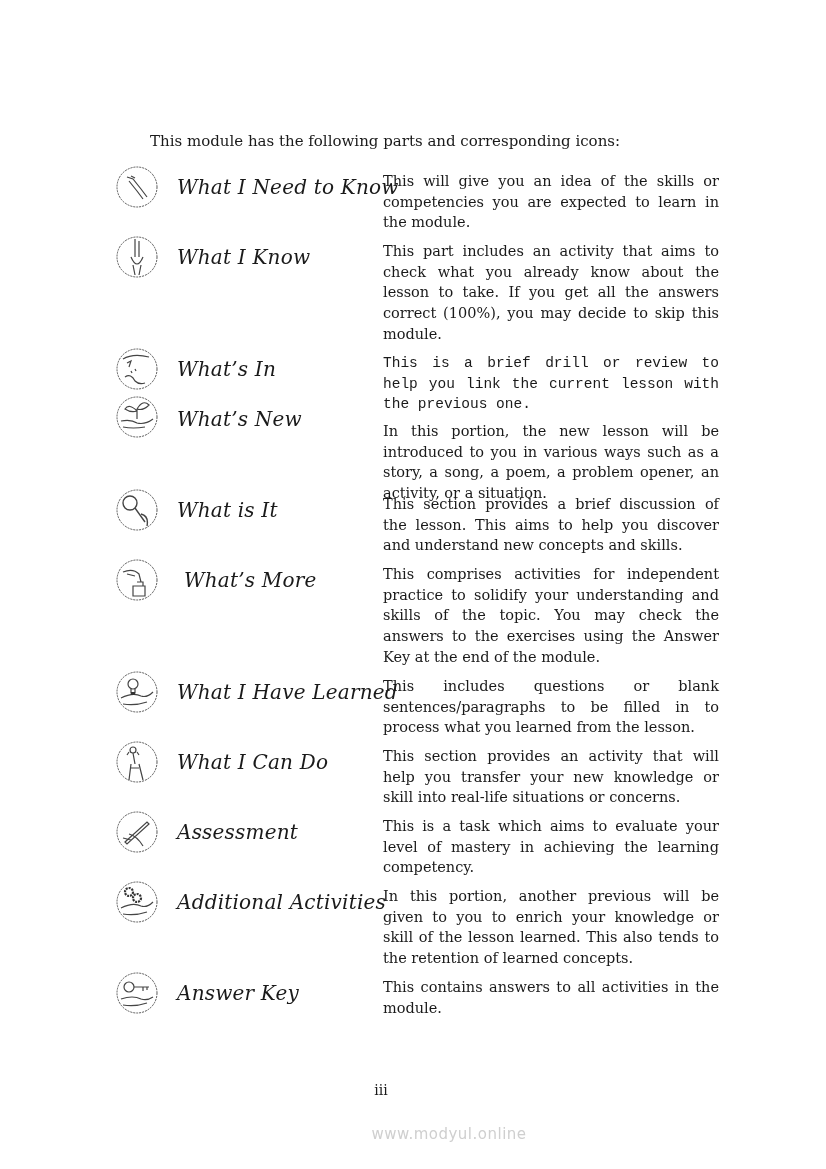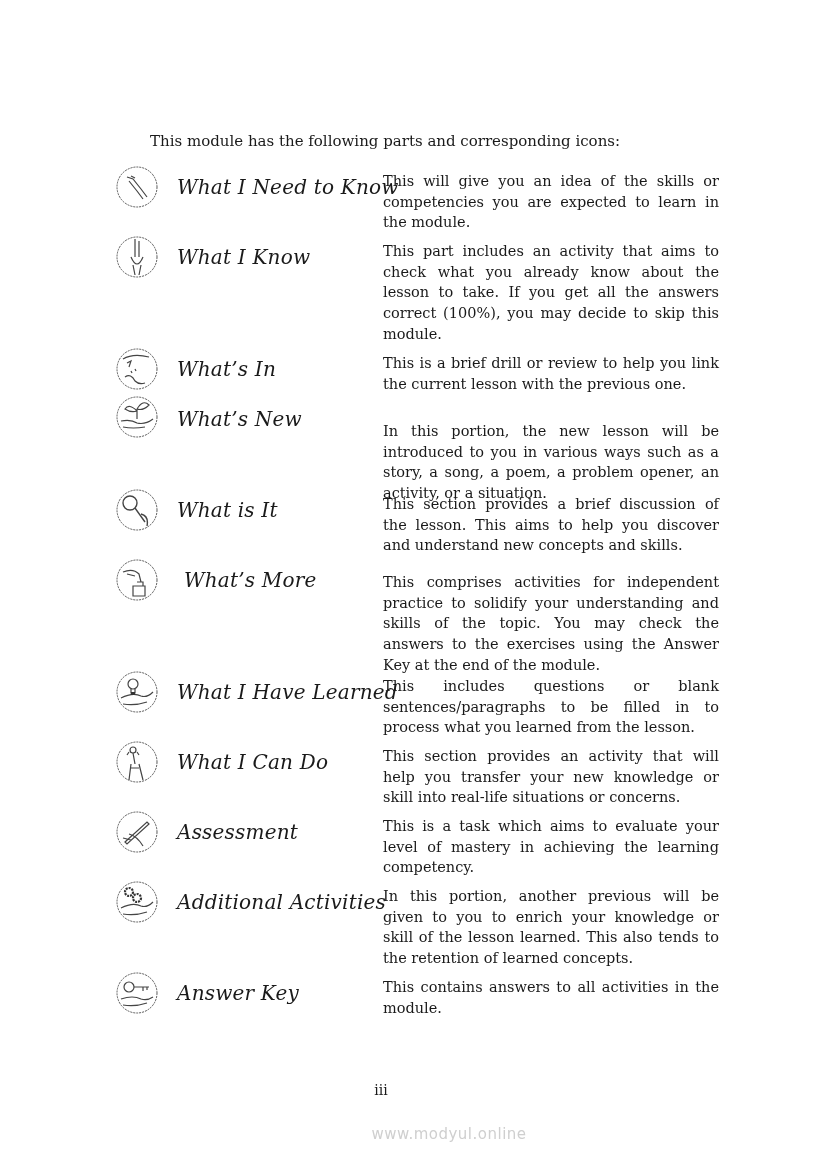--- a/index.html
+++ b/index.html
@@ -49,21 +49,21 @@
   </div>
 
   <div class="row" style="top:353px;">
     <div class="icon" style="top:-6px;">
       <svg viewBox="0 0 44 44">
           <circle cx="22" cy="22" r="20" fill="none" stroke="#555" stroke-width="1" stroke-dasharray="2 1"></circle>
         <path d="M8 12 Q18 6 34 10 M12 16 L16 14 L14 20 M10 30 Q16 26 20 34 Q24 38 30 36 M16 24 l1 2 M20 22 l1 2" fill="none" stroke="#444" stroke-width="1.2"></path>
         </svg>
     </div>
     <div class="label" style="top:6px;">What’s In</div>
-    <div class="desc" style="top:0;">This is a brief drill or review to help you link the current lesson with the previous one.</div>
+    <div class="desc" style="top:0;font-family:Liberation Mono, monospace;">This is a brief drill or review to help you link the current lesson with the previous one.</div>
   </div>
 
   <div class="row" style="top:403px;">
     <div class="icon" style="top:-8px;">
       <svg viewBox="0 0 44 44">
           <circle cx="22" cy="22" r="20" fill="none" stroke="#555" stroke-width="1" stroke-dasharray="2 1"></circle>
         <path d="M22 24 L22 14 M22 16 Q14 8 10 14 Q16 18 22 16 M22 14 Q28 4 34 10 Q28 16 22 14 M6 26 Q16 24 22 28 Q30 30 38 24 M8 32 Q18 34 30 32" fill="none" stroke="#444" stroke-width="1.2"></path>
         </svg>
     </div>
     <div class="label" style="top:6px;">What’s New</div>
@@ -83,21 +83,21 @@
   </div>
 
   <div class="row" style="top:564px;">
     <div class="icon" style="top:-6px;">
       <svg viewBox="0 0 44 44">
           <circle cx="22" cy="22" r="20" fill="none" stroke="#555" stroke-width="1" stroke-dasharray="2 1"></circle>
         <path d="M8 14 Q18 10 24 16 L26 24 M12 16 L20 18 M18 28 L18 38 L30 38 L30 28 Z M22 24 L28 24 L28 28" fill="none" stroke="#444" stroke-width="1.2"></path>
         </svg>
     </div>
     <div class="label" style="top:6px;margin-left:7px;">What’s More</div>
-    <div class="desc" style="top:8px;">This comprises activities for independent practice to solidify your understanding and skills of the topic. You may check the answers to the exercises using the Answer Key at the end of the module.</div>
+    <div class="desc" style="top:0;">This comprises activities for independent practice to solidify your understanding and skills of the topic. You may check the answers to the exercises using the Answer Key at the end of the module.</div>
   </div>
 
   <div class="row" style="top:676px;">
     <div class="icon" style="top:-6px;">
       <svg viewBox="0 0 44 44">
           <circle cx="22" cy="22" r="20" fill="none" stroke="#555" stroke-width="1" stroke-dasharray="2 1"></circle>
         <circle cx="18" cy="14" r="5" fill="none" stroke="#444" stroke-width="1.2"></circle>
         <path d="M16 19 L16 23 L20 23 L20 19 M6 28 Q18 22 26 26 Q32 28 38 22 M8 34 Q20 36 32 32" fill="none" stroke="#444" stroke-width="1.2"></path>
         <rect x="16" y="22" width="4" height="3" fill="#333"></rect>
         </svg>

